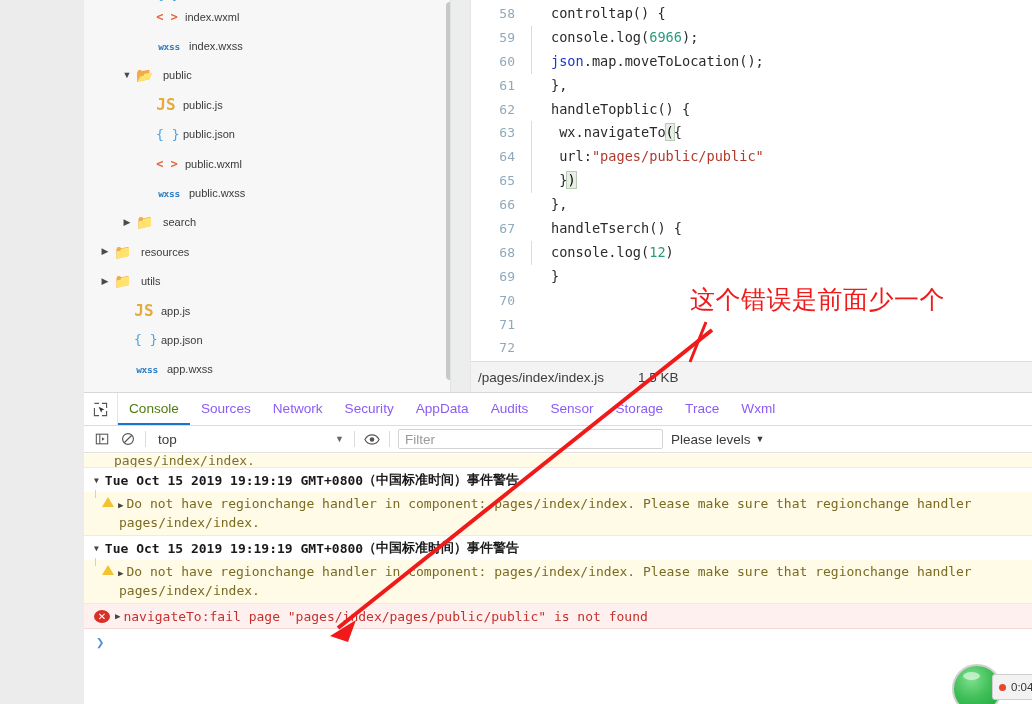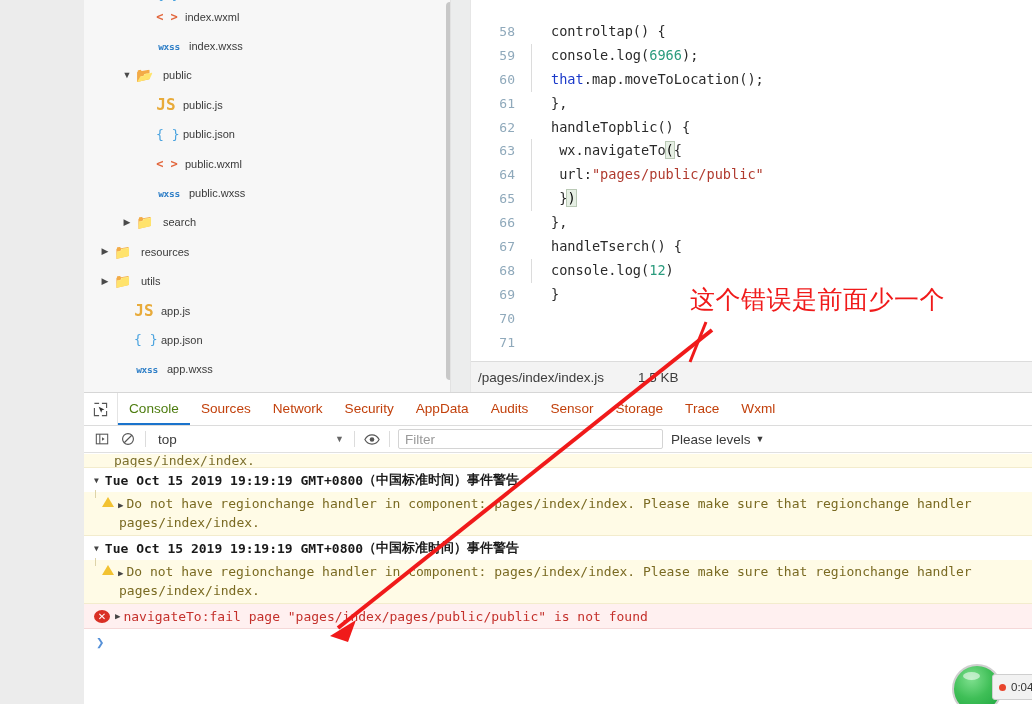--- a/index.html
+++ b/index.html
@@ -66,21 +66,21 @@
     position: absolute; left: 386px; top: 0; width: 562px; height: 392px;
     background: #ffffff;
     border-left: 1px solid #e6e6e6;
     overflow: hidden;
   }
   .code-area {
     position: relative;
     font-family: "DejaVu Sans Mono", monospace;
     font-size: 13.6px;
     line-height: 23.9px;
-    padding-top: 20px;
+    padding-top: 2px;
   }
   .cl { display: flex; height: 23.9px; white-space: pre; }
   .lnum {
     flex: 0 0 56px; text-align: right; padding-right: 12px;
     color: #8fa9bb; font-size: 13px;
   }
   .guide {
     flex: 0 0 14px; position: relative;
   }
   .guide.bar::before {
@@ -114,21 +114,21 @@
     position: relative; height: 33px;
     display: flex; align-items: stretch;
     border-bottom: 1px solid #dcdcdc; background: #fff;
   }
   .inspect-btn {
     width: 34px; display: flex; align-items: center; justify-content: center;
     border-right: 1px solid #e4e4e4; cursor: pointer;
   }
   .dt-tab {
     display: flex; align-items: center; padding: 0 11px;
-    font-size: 13.6px; color: #c2410c; cursor: pointer;
+    font-size: 13.6px; color: #8b5cf6; cursor: pointer;
     border-bottom: 2px solid transparent;
   }
   .dt-tab.active { color: #4d7c0f; border-bottom-color: #1a73cc; }
 
   .dt-toolbar {
     height: 27px; display: flex; align-items: center;
     border-bottom: 1px solid #e0e0e0; background: #fff;
     padding-left: 5px;
   }
   .tb-icon {
@@ -329,21 +329,21 @@
             <span class="tlabel">project.config.json</span>
           </div>
         </div>
       <div class="tree-scroll"></div>
     </div>
 
     <div class="editor">
       <div class="code-area" id="code-lines">
           <div class="cl"><span class="lnum">58</span><span class="guide"></span><span style="padding-left: 10px;"><span class="ctext">controltap() {</span></span></div>
           <div class="cl"><span class="lnum">59</span><span class="guide bar"></span><span style="padding-left: 10px;"><span class="ctext">console.log(</span><span class="num">6966</span><span class="ctext">);</span></span></div>
-          <div class="cl"><span class="lnum">60</span><span class="guide bar"></span><span style="padding-left: 10px;"><span class="kw-this">that</span><span class="ctext">.map.moveToLocation();</span></span></div>
+          <div class="cl"><span class="lnum">60</span><span class="guide bar"></span><span style="padding-left: 10px;"><span class="kw-this">json</span><span class="ctext">.map.moveToLocation();</span></span></div>
           <div class="cl"><span class="lnum">61</span><span class="guide"></span><span style="padding-left: 10px;"><span class="ctext">},</span></span></div>
           <div class="cl"><span class="lnum">62</span><span class="guide"></span><span style="padding-left: 10px;"><span class="ctext">handleTopblic() {</span></span></div>
           <div class="cl"><span class="lnum">63</span><span class="guide bar"></span><span style="padding-left: 10px;"><span class="ctext"> wx.navigateTo</span><span class="brk">(</span><span class="ctext">{</span></span></div>
           <div class="cl"><span class="lnum">64</span><span class="guide bar"></span><span style="padding-left: 10px;"><span class="ctext"> url:</span><span class="str">"pages/public/public"</span></span></div>
           <div class="cl"><span class="lnum">65</span><span class="guide bar"></span><span style="padding-left: 10px;"><span class="ctext"> }</span><span class="brk">)</span><span class="caret"></span></span></div>
           <div class="cl"><span class="lnum">66</span><span class="guide"></span><span style="padding-left: 10px;"><span class="ctext">},</span></span></div>
           <div class="cl"><span class="lnum">67</span><span class="guide"></span><span style="padding-left: 10px;"><span class="ctext">handleTserch() {</span></span></div>
           <div class="cl"><span class="lnum">68</span><span class="guide bar"></span><span style="padding-left: 10px;"><span class="ctext">console.log(</span><span class="num">12</span><span class="ctext">)</span></span></div>
           <div class="cl"><span class="lnum">69</span><span class="guide"></span><span style="padding-left: 10px;"><span class="ctext">}</span></span></div>
           <div class="cl"><span class="lnum">70</span><span class="guide"></span><span style="padding-left: 10px;"></span></div>

